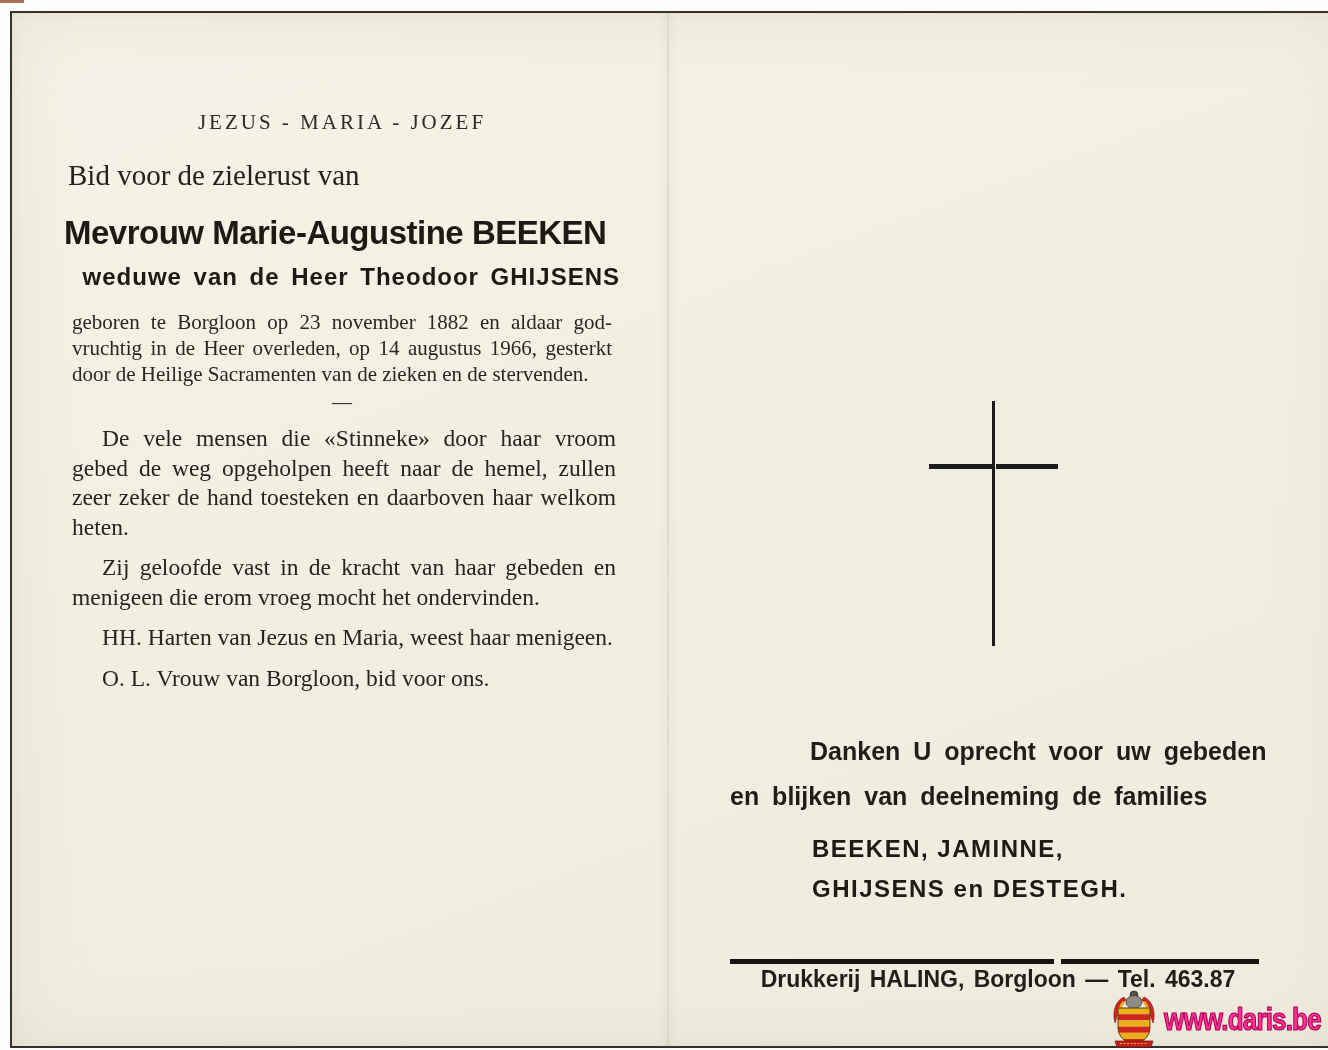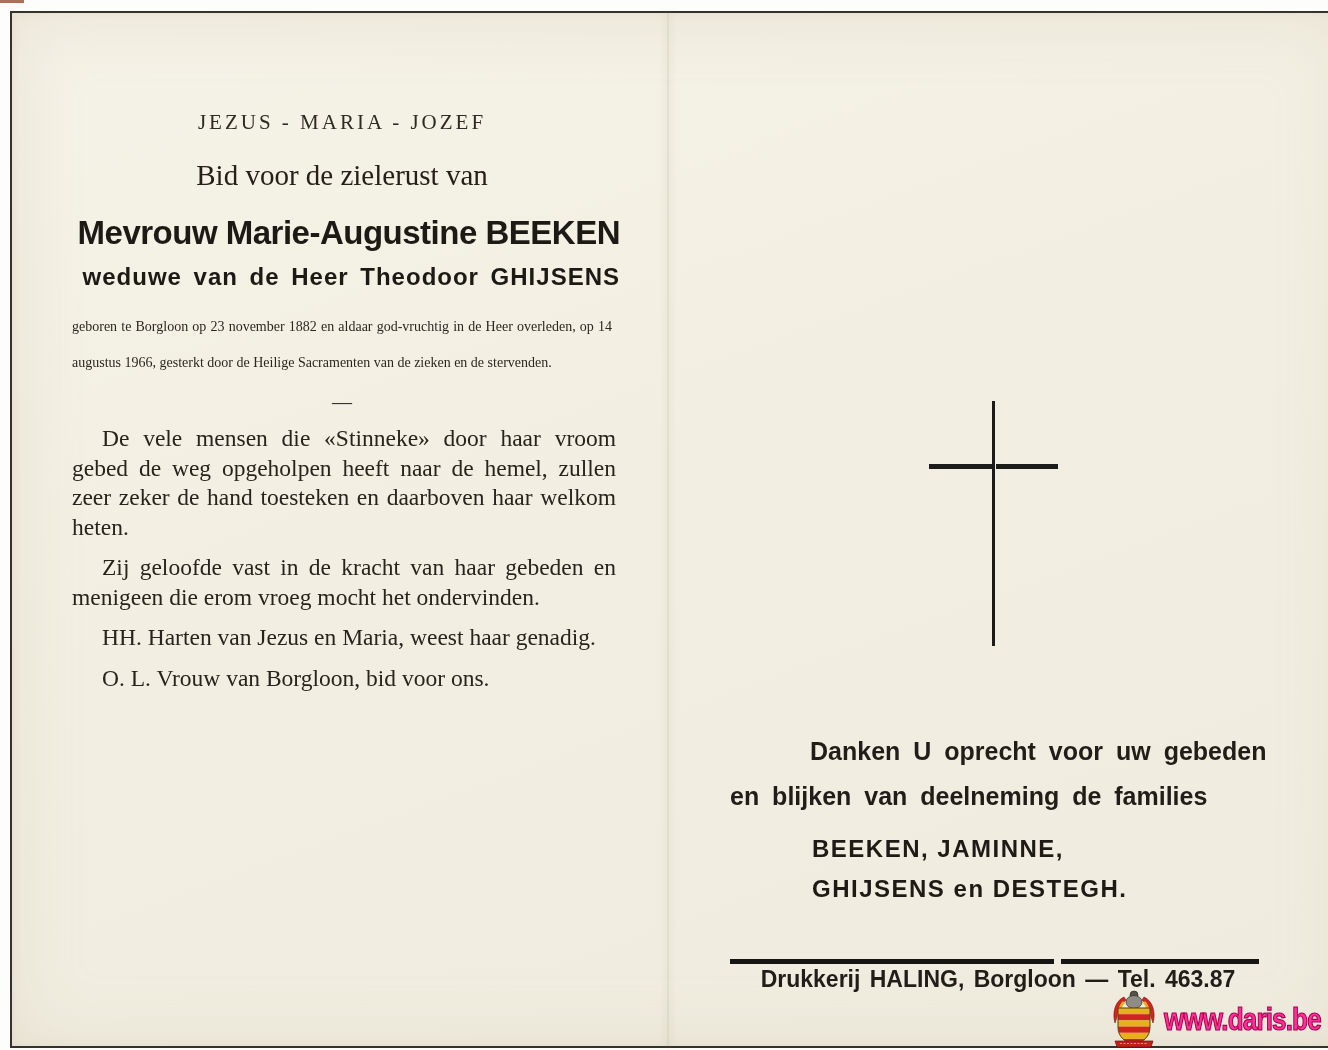--- a/index.html
+++ b/index.html
@@ -25,36 +25,36 @@
   .scan-artifact{
     position:absolute;left:0;top:0;width:24px;height:3px;background:#9c5a36;opacity:.85;z-index:3;
   }
   
   .lp{position:absolute;color:#2a2620;}
   .invocation{
     left:56px;top:97px;width:548px;text-align:center;
     font-size:21px;letter-spacing:3px;color:#2e2a24;
   }
   .intro{
-    left:56px;top:146px;width:548px;text-align:center;
+    left:56px;top:146px;width:548px;
     font-size:29px;color:#252119;
   }
   .deceased-name{
-    left:52px;top:201px;width:556px;text-align:right;
+    left:52px;top:201px;width:556px;text-align:left;
     font-family:"Liberation Sans","DejaVu Sans",sans-serif;
     font-weight:700;font-size:33px;letter-spacing:-0.5px;color:#1d1a15;white-space:nowrap;
   }
   .widow-line{
     left:52px;top:250px;width:556px;text-align:right;
     font-family:"Liberation Sans","DejaVu Sans",sans-serif;
     font-weight:700;font-size:24px;letter-spacing:1px;word-spacing:4px;color:#1d1a15;white-space:nowrap;
   }
   .vitals{
     left:60px;top:296px;width:540px;
-    font-size:14px;line-height:36px;text-align:justify;color:#2b2720;
+    font-size:21px;line-height:26px;text-align:justify;color:#2b2720;
   }
   .dash-sep{
     left:56px;top:378px;width:548px;text-align:center;font-size:20px;color:#2b2720;
   }
   .body-paragraphs{left:60px;top:411px;width:544px;}
   .body-paragraphs p{
     margin:0 0 11px 0;font-size:23.5px;line-height:29.5px;
     text-indent:30px;text-align:justify;color:#28241d;
   }
   
@@ -100,21 +100,21 @@
   <div>
     <div class="lp invocation">JEZUS - MARIA - JOZEF</div>
     <div class="lp intro">Bid voor de zielerust van</div>
     <div class="lp deceased-name">Mevrouw Marie-Augustine BEEKEN</div>
     <div class="lp widow-line">weduwe van de Heer Theodoor GHIJSENS</div>
     <div class="lp vitals">geboren te Borgloon op 23 november 1882 en aldaar god-vruchtig in de Heer overleden, op 14 augustus 1966, gesterkt door de Heilige Sacramenten van de zieken en de stervenden.</div>
     <div class="lp dash-sep">—</div>
     <div class="lp body-paragraphs">
       <p>De vele mensen die «Stinneke» door haar vroom gebed de weg opgeholpen heeft naar de hemel, zullen zeer zeker de hand toesteken en daarboven haar welkom heten.</p>
       <p>Zij geloofde vast in de kracht van haar gebeden en menigeen die erom vroeg mocht het ondervinden.</p>
-      <p>HH. Harten van Jezus en Maria, weest haar genadig.</p>
+      <p>HH. Harten van Jezus en Maria, weest haar menigeen.</p>
       <p>O. L. Vrouw van Borgloon, bid voor ons.</p>
     </div>
   </div>
 
   <div>
     <div>
       <div class="cross-bar" style="left:980px;top:388px;width:3px;height:245px;"></div>
       <div class="cross-bar" style="left:917px;top:451px;width:63px;height:5px;"></div>
       <div class="cross-bar" style="left:984px;top:451px;width:62px;height:5px;"></div>
     </div>

